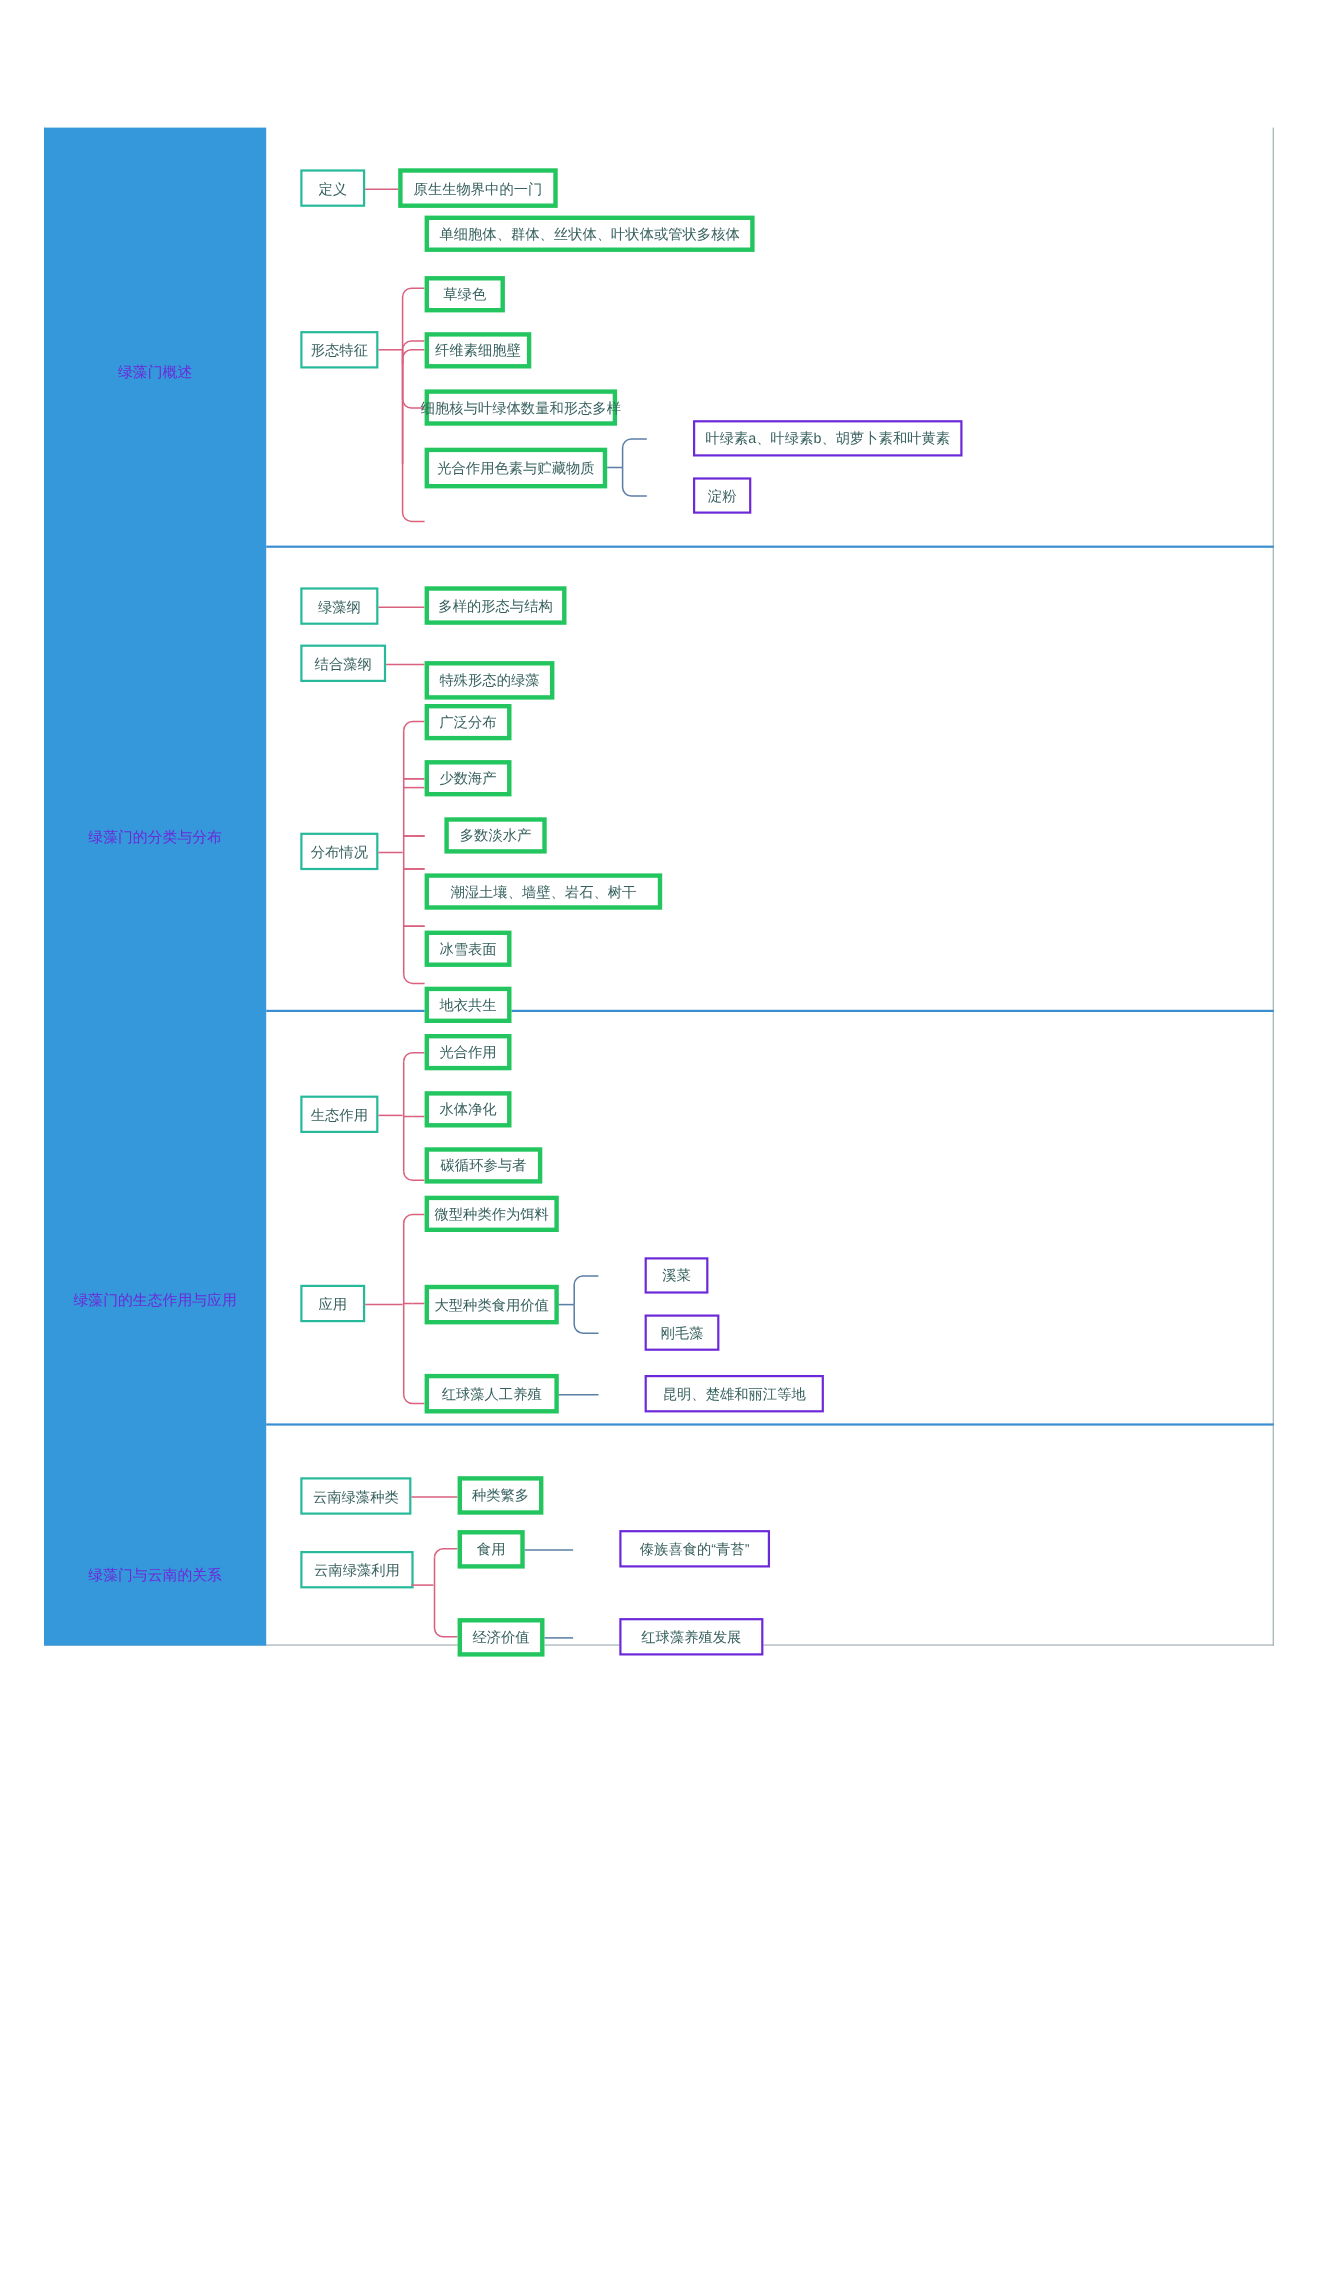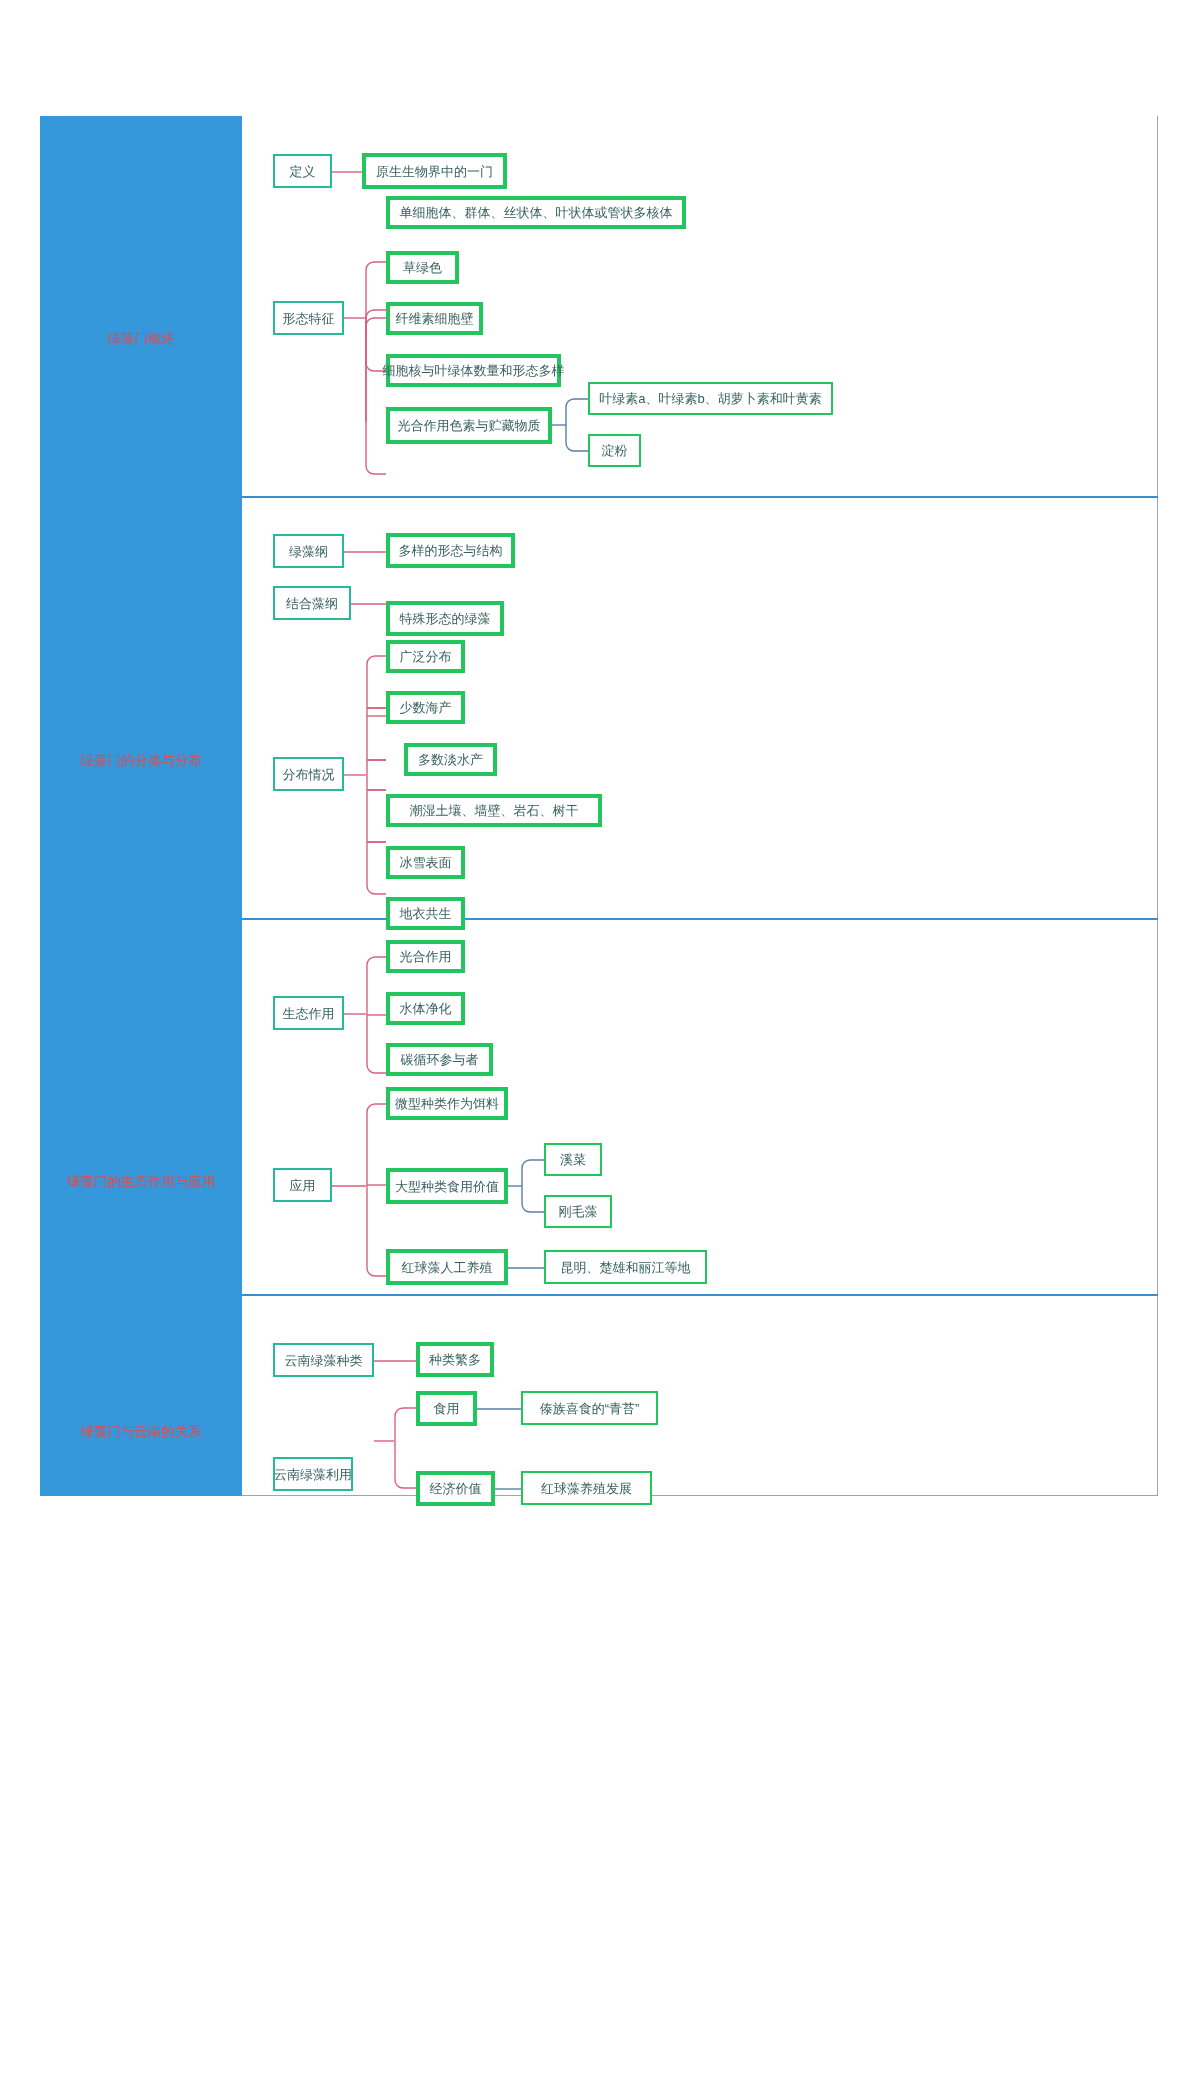--- a/index.html
+++ b/index.html
@@ -26,36 +26,36 @@
     position:absolute;left:0;top:48px;width:1118px;height:1380px;
     border:1px solid #9aa7b0;border-top:none;box-sizing:border-box;
     background:#ffffff;
   }
   .sidebar{
     position:absolute;left:0;top:48px;width:202px;height:1380px;
     background:#3498DB;
   }
   .sect-label{
     position:absolute;left:0;width:202px;
-    color:#ef4444;font-size:13.5px;text-align:center;
+    color:#6d28d9;font-size:13.5px;text-align:center;
   }
   
   .divider{
     position:absolute;left:202px;width:916px;height:2px;background:#3a8ed0;
   }
   
   .node{
     position:absolute;box-sizing:border-box;
     display:flex;align-items:center;justify-content:center;
     background:#ffffff;color:#36605e;white-space:nowrap;
     font-size:13px;line-height:1;
   }
   .n1{border:2px solid #26B99A;}
   .n2{border:4px solid #22c55e;}
-  .n3{border:2px solid #22c55e;}
+  .n3{border:2px solid #6d28d9;margin-left:42px;}
 
   
   .conn{position:absolute;}
   .conn svg{display:block;overflow:visible;}
   .lv2 path{stroke:#D9607E;}
   .lv3 path{stroke:#5B7FA6;}
   .conn path{fill:none;stroke-width:1.4;}
 </style>
 </head>
 <body>
@@ -212,21 +212,21 @@
   <div class="node n3" style="left:504px;top:1182px;width:163px;height:34px">昆明、楚雄和丽江等地</div>
 
   <div class="node n1" style="left:233px;top:1275px;width:101px;height:34px">云南绿藻种类</div>
   <div class="conn lv2" style="left:334px;top:1292px">
     <svg width="42" height="2">
         <path d="M0 1 H42"></path>
       </svg>
   </div>
   <div class="node n2" style="left:376px;top:1274px;width:78px;height:35px">种类繁多</div>
 
-  <div class="node n1" style="left:233px;top:1389px;width:80px;height:34px">云南绿藻利用</div>
+  <div class="node n1" style="left:233px;top:1342px;width:103px;height:34px">云南绿藻利用</div>
   <div class="conn lv2" style="left:334px;top:1372px">
     <svg width="20" height="2">
         <path d="M0 1 H20"></path>
       </svg>
   </div>
   <div class="conn lv2" style="left:354px;top:1340px">
     <svg width="22" height="90" viewBox="0 0 22 90">
       <path d="M1 8 a8 8 0 0 1 8 -8 H22"></path>
       <path d="M1 8 V72"></path>
       <path d="M1 72 a8 8 0 0 0 8 8 H22"></path>

